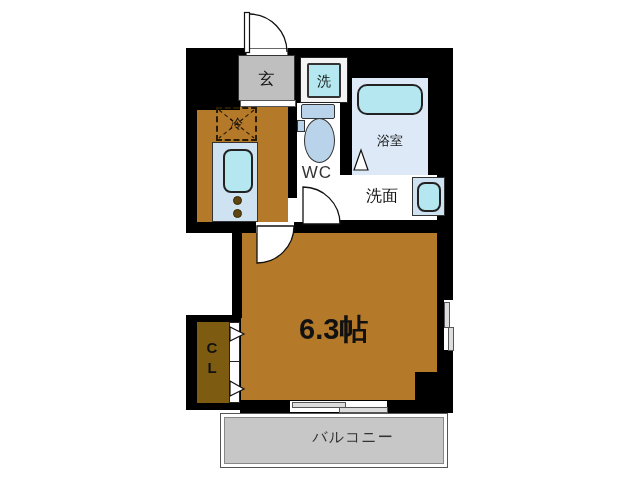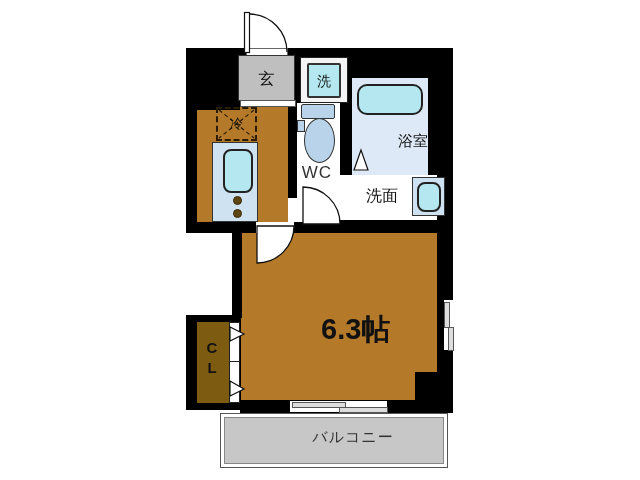--- a/index.html
+++ b/index.html
@@ -94,21 +94,21 @@
 
     <polygon points="230,327 230,341 244,334" fill="#fff" stroke="#111" stroke-width="1.2"></polygon>
     <polygon points="230,381 230,396 244,389" fill="#fff" stroke="#111" stroke-width="1.2"></polygon>
 
     <line x1="219" y1="110" x2="254" y2="138" stroke="#2a1c00" stroke-width="1.2" stroke-dasharray="4,3"></line>
     <line x1="254" y1="110" x2="219" y2="138" stroke="#2a1c00" stroke-width="1.2" stroke-dasharray="4,3"></line>
   </svg>
 
   <div class="lbl" style="left:238px;top:69px;width:57px;text-align:center;font-size:16px;">玄</div>
   <div class="lbl" style="left:307px;top:73px;width:34px;text-align:center;font-size:14px;">洗</div>
-  <div class="lbl" style="left:352px;top:132px;width:76px;text-align:right;font-size:15px;">浴室</div>
+  <div class="lbl" style="left:352px;top:132px;width:76px;text-align:center;font-size:13px;">浴室</div>
   <div class="lbl" style="left:294px;top:163px;width:46px;text-align:center;font-size:17px;color:#333;letter-spacing:1px;">WC</div>
   <div class="lbl" style="left:356px;top:186px;width:52px;text-align:center;font-size:16px;">洗面</div>
   <div class="lbl" style="left:216px;top:115px;width:41px;text-align:center;font-size:13px;">冷</div>
-  <div class="lbl" style="left:299px;top:310px;font-size:29px;font-weight:600;margin-left:22px;">6.3帖</div>
+  <div class="lbl" style="left:299px;top:310px;font-size:29px;font-weight:600;">6.3帖</div>
   <div class="lbl" style="left:204px;top:338px;width:16px;font-size:15px;font-weight:bold;line-height:20px;word-break:break-all;text-align:center;white-space:normal;">CL</div>
   <div class="lbl" style="left:220px;top:428px;width:266px;text-align:center;font-size:15px;color:#333;letter-spacing:1px;">バルコニー</div>
 
 </div>
 
 </body></html>

